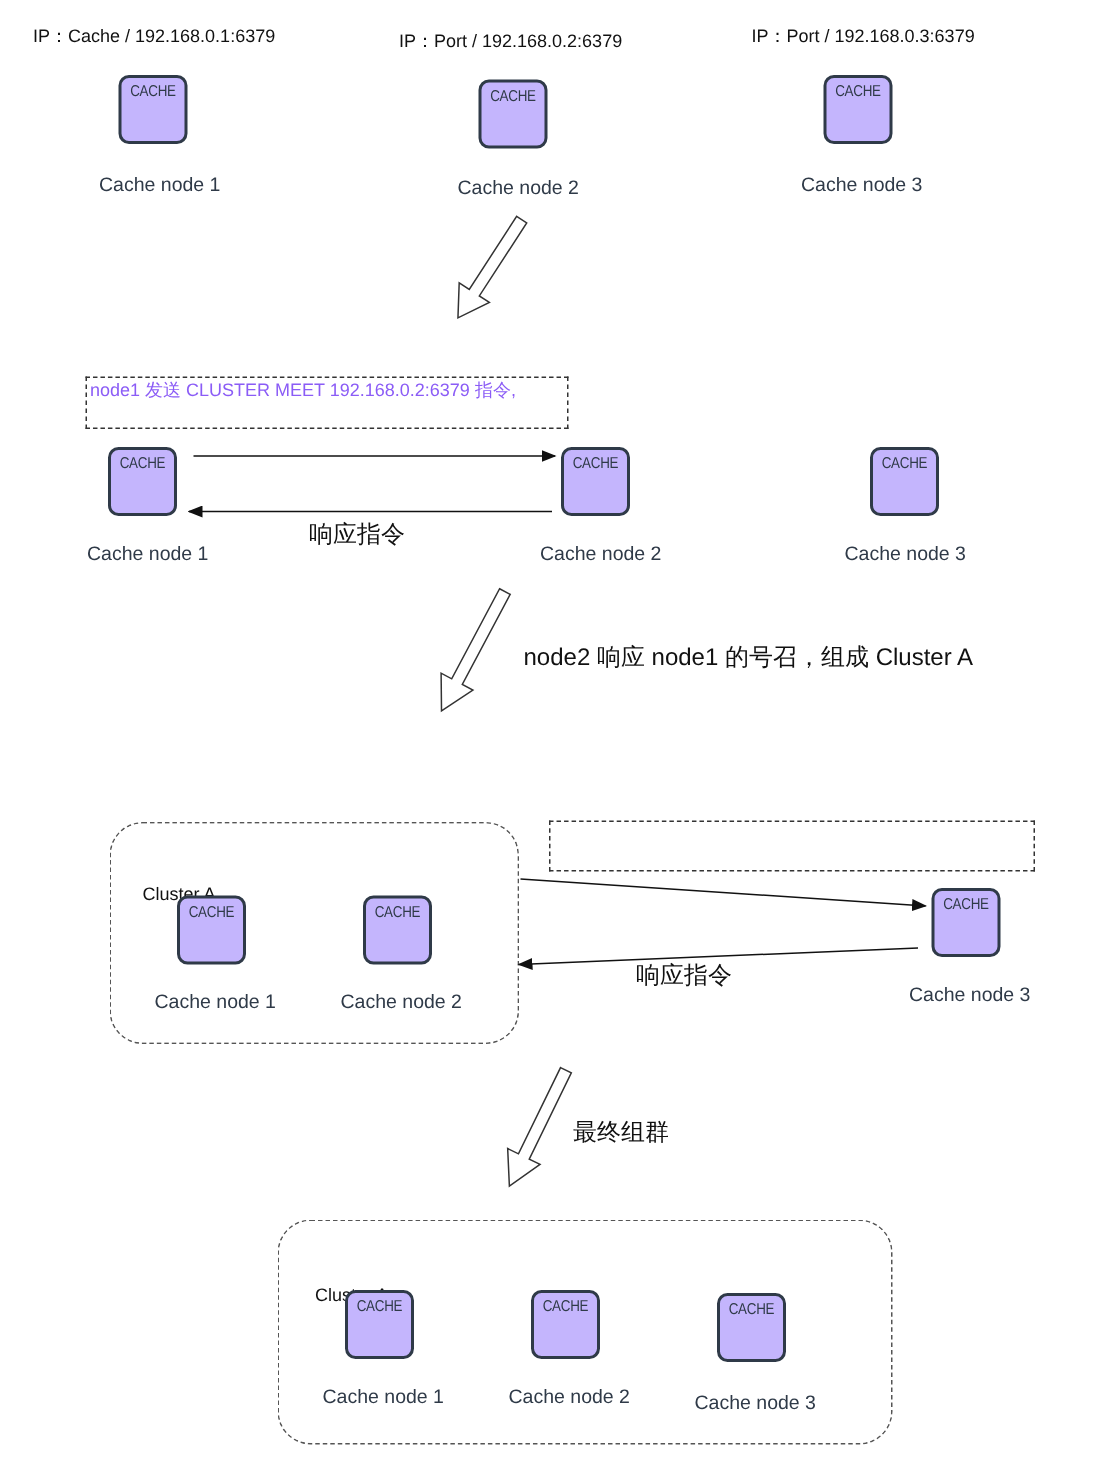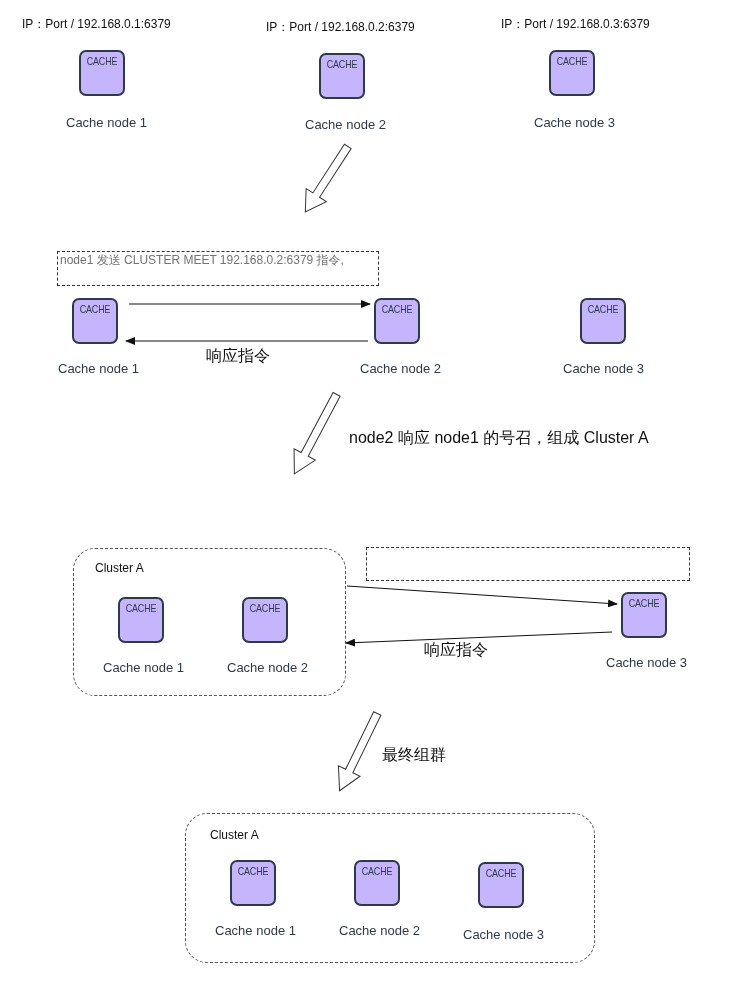--- a/index.html
+++ b/index.html
@@ -7,30 +7,30 @@
          font-family: "Liberation Sans", "DejaVu Sans", sans-serif; color: #1a1a1a; }
   .abs { position: absolute; }
   .ip { font-size: 12px; color: #111; white-space: nowrap; }
   .node { position: absolute; width: 46px; height: 46px; border: 2px solid #2f3a48;
           border-radius: 7px; box-sizing: border-box; background: #c4b5fd; }
   .node-label { position: absolute; top: 3px; left: 0; right: 0; text-align: center;
                 font-family: "Liberation Sans Narrow", "Liberation Sans", sans-serif;
                 font-size: 10.5px; color: #2f3a48; letter-spacing: -0.2px; transform: scaleX(0.85); }
   .caption { position: absolute; font-size: 13px; color: #2f3a48; white-space: nowrap; }
   .note { position: absolute; border: 1px dashed #333; font-size: 12px; line-height: 14px;
-          padding: 1px 2px; box-sizing: border-box; color: #737373; white-space: nowrap; }
+          padding: 1px 2px; box-sizing: border-box; color: #8b5cf6; white-space: nowrap; }
   .cluster { position: absolute; border: 1.5px dashed #555; border-radius: 22px; box-sizing: border-box; }
-  .cluster-title { position: absolute; font-size: 12px; color: #111; }
+  .cluster-title { position: absolute; font-size: 12px; color: #111; margin-top: 28px; }
   .label { position: absolute; font-size: 16px; color: #111; white-space: nowrap; }
   svg.overlay { position: absolute; left: 0; top: 0; }
 </style>
 </head>
 <body>
 
-<div class="abs ip" style="left:22px; top:16px;">IP：Port / 192.168.0.1:6379</div>
+<div class="abs ip" style="left:22px; top:16px;">IP：Cache / 192.168.0.1:6379</div>
 <div class="abs ip" style="left:266px; top:19px;">IP：Port / 192.168.0.2:6379</div>
 <div class="abs ip" style="left:501px; top:16px;text-align:center;">IP：Port / 192.168.0.3:6379</div>
 
 <div class="node" style="left:79px; top:50px;">
   <span class="node-label">CACHE</span>
 </div>
 <div class="caption" style="left:66px; top:115px;">Cache node 1</div>
 
 <div class="node" style="left:319px; top:53px;">
   <span class="node-label">CACHE</span>

